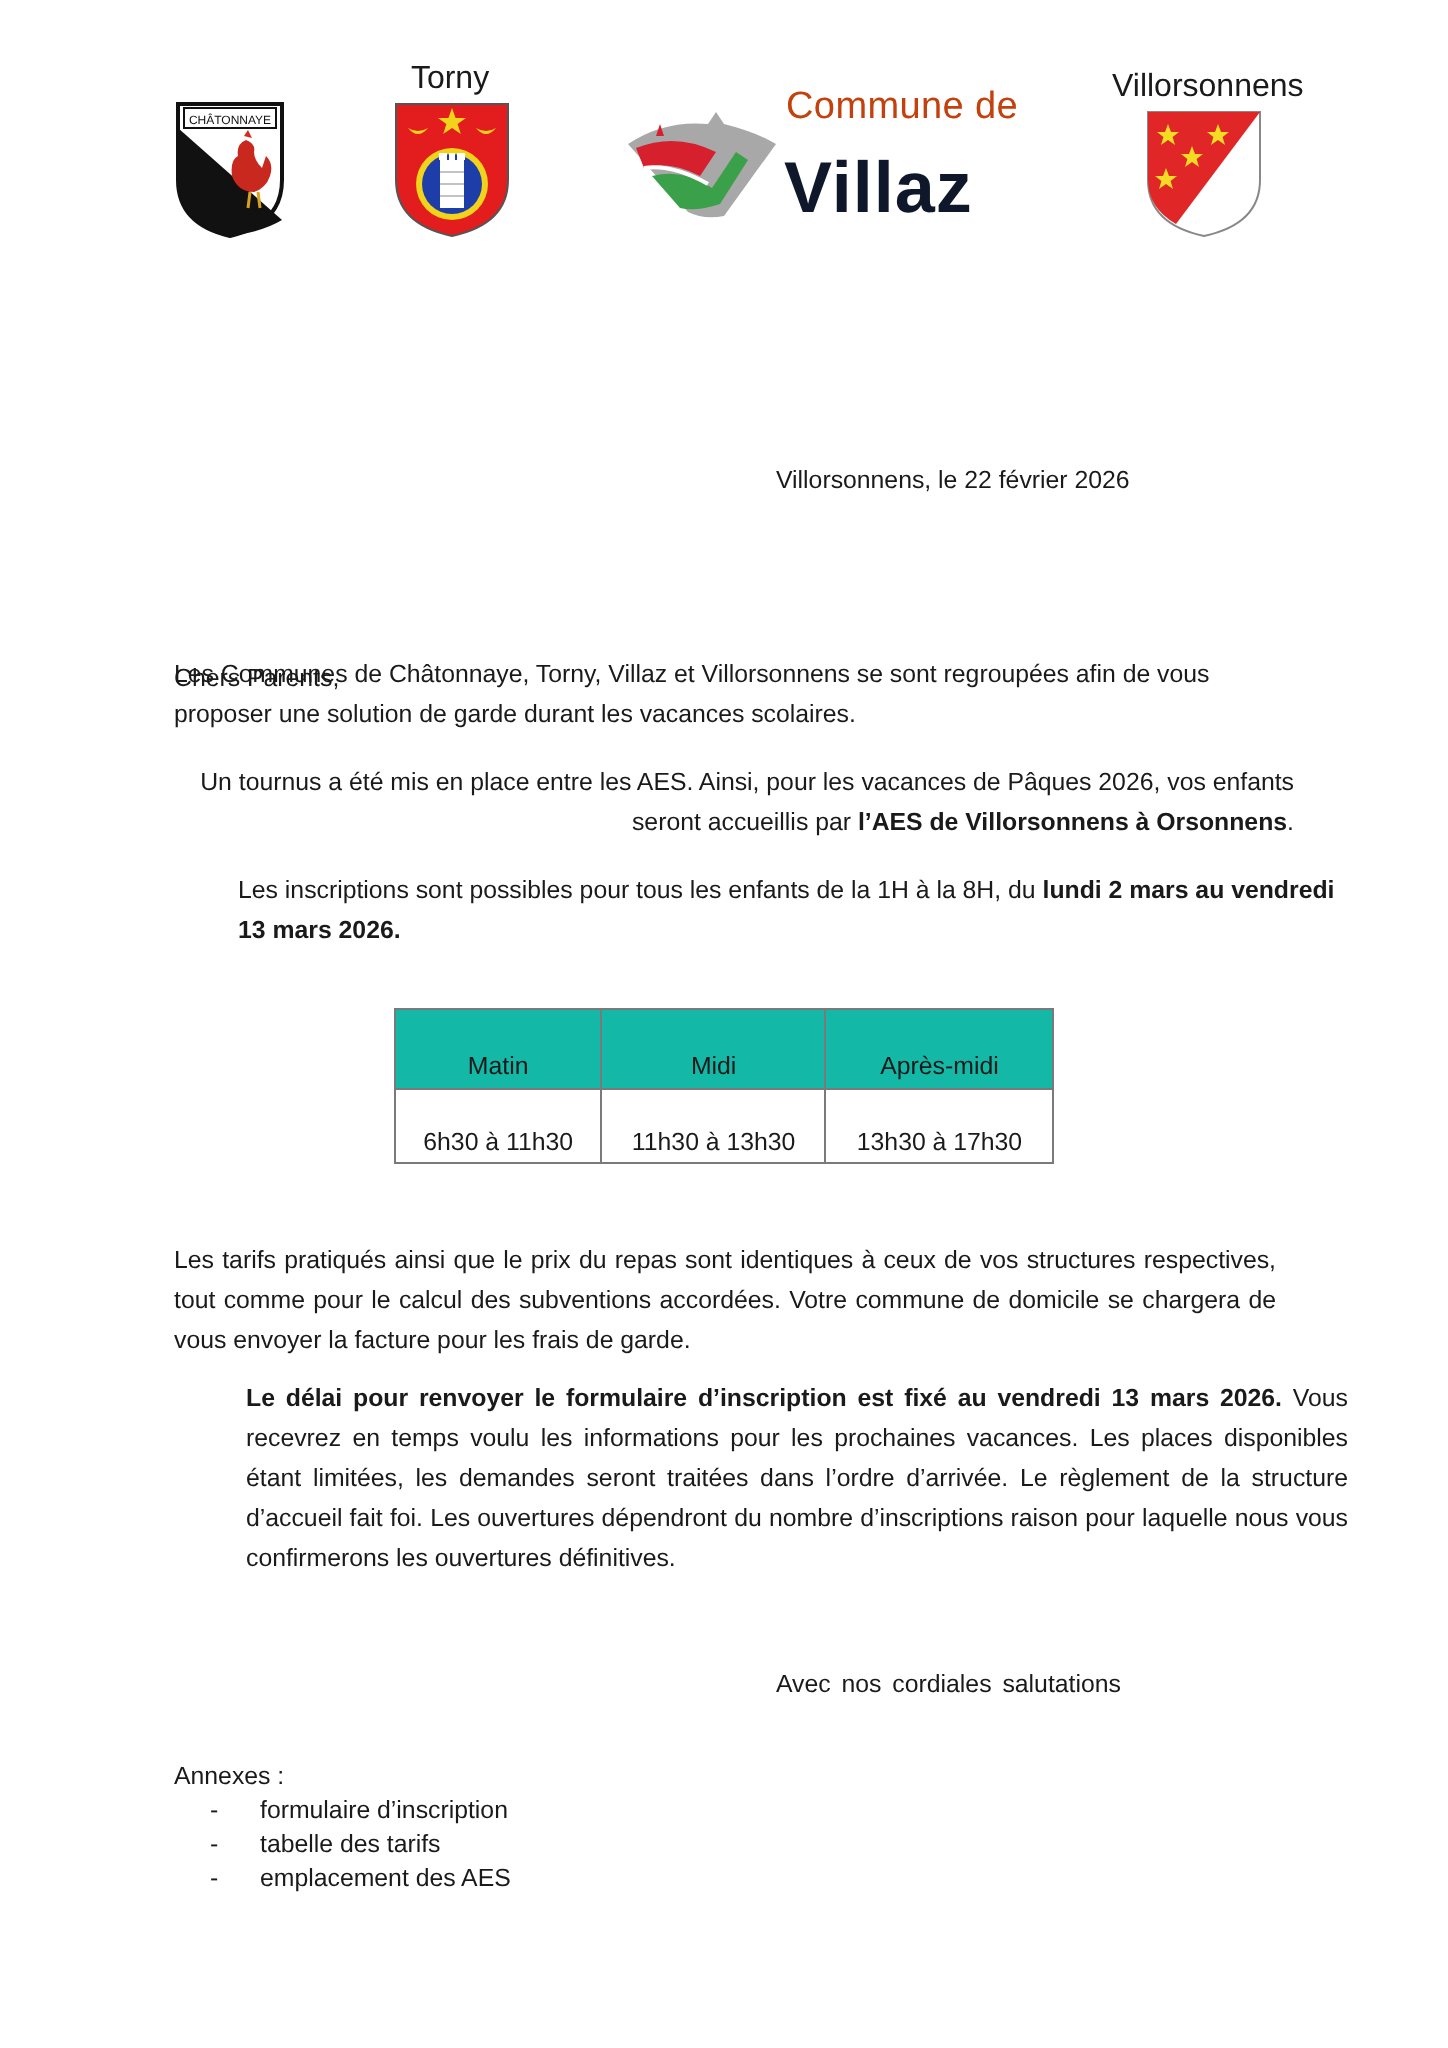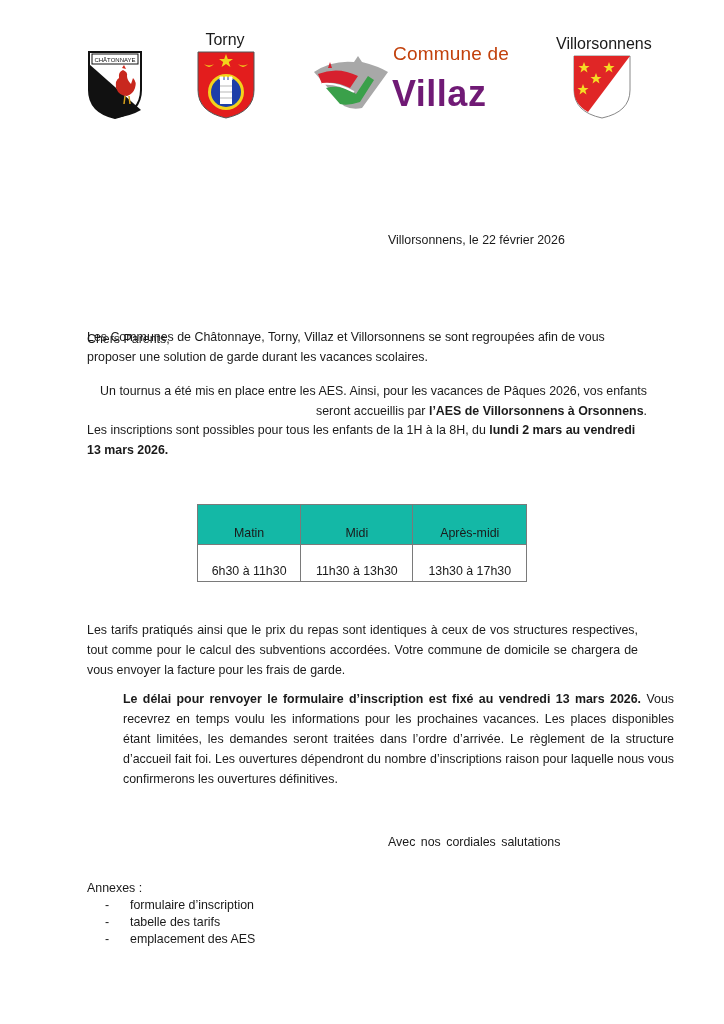--- a/index.html
+++ b/index.html
@@ -55,21 +55,21 @@
   </svg>
 
   <svg class="abs" style="left:312px; top:54px;" width="80" height="60" viewBox="0 0 80 60">
     <path d="M2 18 Q20 6 42 8 L46 2 L50 8 Q66 12 76 18 L50 54 Q40 56 32 52 Z" fill="#a8a8a8"></path>
     <path d="M6 20 Q26 12 46 22 L38 34 Q22 26 10 30 Z" fill="#d7202e"></path>
     <path d="M14 34 Q30 30 44 40 L56 22 L62 26 L48 48 Q36 52 28 50 Z" fill="#3aa04a"></path>
     <path d="M10 30 Q24 28 42 38" stroke="#ffffff" stroke-width="2" fill="none"></path>
     <path d="M16 14 L18 8 L20 14 Z" fill="#d7202e"></path>
   </svg>
   <div class="abs" style="left:393px; top:43px; font-size:19px; color:#c2410c; letter-spacing:0.2px;">Commune de</div>
-  <div class="abs" style="left:392px; top:74px; font-size:36px; font-weight:bold; color:#701a75; line-height:40px; letter-spacing:0.5px;">Villaz</div>
+  <div class="abs" style="left:392px; top:74px; font-size:36px; font-weight:bold; color:#0f172a; line-height:40px; letter-spacing:0.5px;">Villaz</div>
 
   <div class="abs crest-label" style="left:556px; top:35px; width:90px;">Villorsonnens</div>
   <svg class="abs" style="left:572px; top:54px;" width="60" height="66" viewBox="0 0 60 66">
     <path d="M2 2 H58 V36 Q58 58 30 64 Q2 58 2 36 Z" fill="#ffffff" stroke="#888" stroke-width="1"></path>
     <path d="M2 2 H58 L16 58 Q2 50 2 36 Z" fill="#e02626"></path>
     <g fill="#f5dc24">
       <path d="M12 8 L13.5 12 L17.5 12 L14.3 14.5 L15.5 18.5 L12 16 L8.5 18.5 L9.7 14.5 L6.5 12 L10.5 12 Z"></path>
       <path d="M37 8 L38.5 12 L42.5 12 L39.3 14.5 L40.5 18.5 L37 16 L33.5 18.5 L34.7 14.5 L31.5 12 L35.5 12 Z"></path>
       <path d="M24 19 L25.5 23 L29.5 23 L26.3 25.5 L27.5 29.5 L24 27 L20.5 29.5 L21.7 25.5 L18.5 23 L22.5 23 Z"></path>
       <path d="M11 30 L12.5 34 L16.5 34 L13.3 36.5 L14.5 40.5 L11 38 L7.5 40.5 L8.7 36.5 L5.5 34 L9.5 34 Z"></path>
@@ -80,21 +80,21 @@
 <div class="abs" style="left:388px; top:231px; line-height:18px;">Villorsonnens, le 22 février 2026</div>
 
 <div class="p" style="top:293px;margin-top:36px;">Chers Parents,</div>
 
 <div class="p" style="top:327px; width:560px;">Les Communes de Châtonnaye, Torny, Villaz et Villorsonnens se sont regroupées afin de vous proposer une solution de garde durant les vacances scolaires.</div>
 
 <div class="p" style="top:381px; width:560px;text-align:right;">
   <span>Un tournus a été mis en place entre les AES. Ainsi, pour les vacances de Pâques 2026, vos enfants seront accueillis par </span><b>l’AES de Villorsonnens à Orsonnens</b><span>.</span>
 </div>
 
-<div class="p" style="top:420px; width:560px;">
+<div class="p" style="top:435px; width:560px;margin-left:32px;">
   <span>Les inscriptions sont possibles pour tous les enfants de la 1H à la 8H, du </span><b>lundi 2 mars au vendredi 13 mars 2026.</b>
 </div>
 
 <table class="hours">
   <tbody>
       <tr>
     <th>Matin</th>
     <th>Midi</th>
     <th>Après-midi</th>
   </tr>

